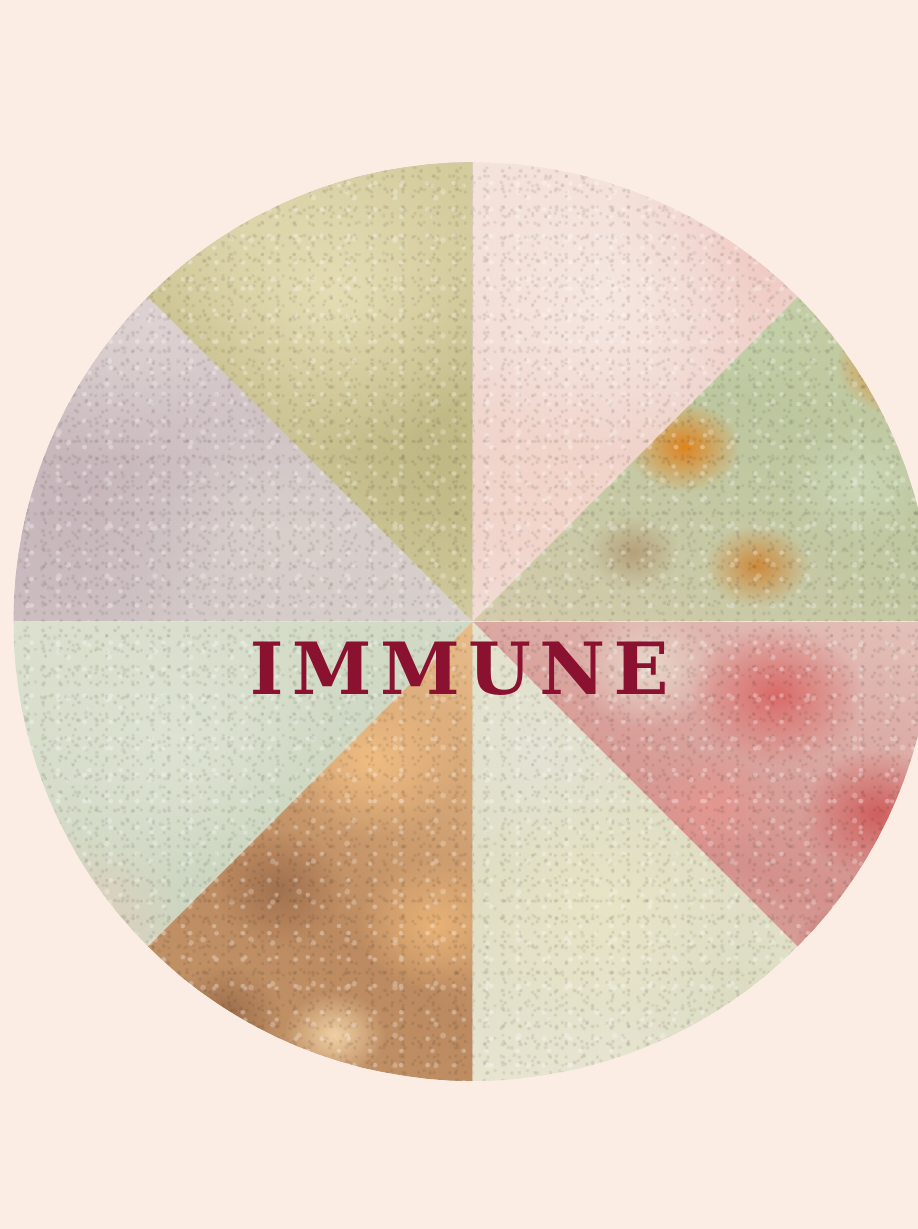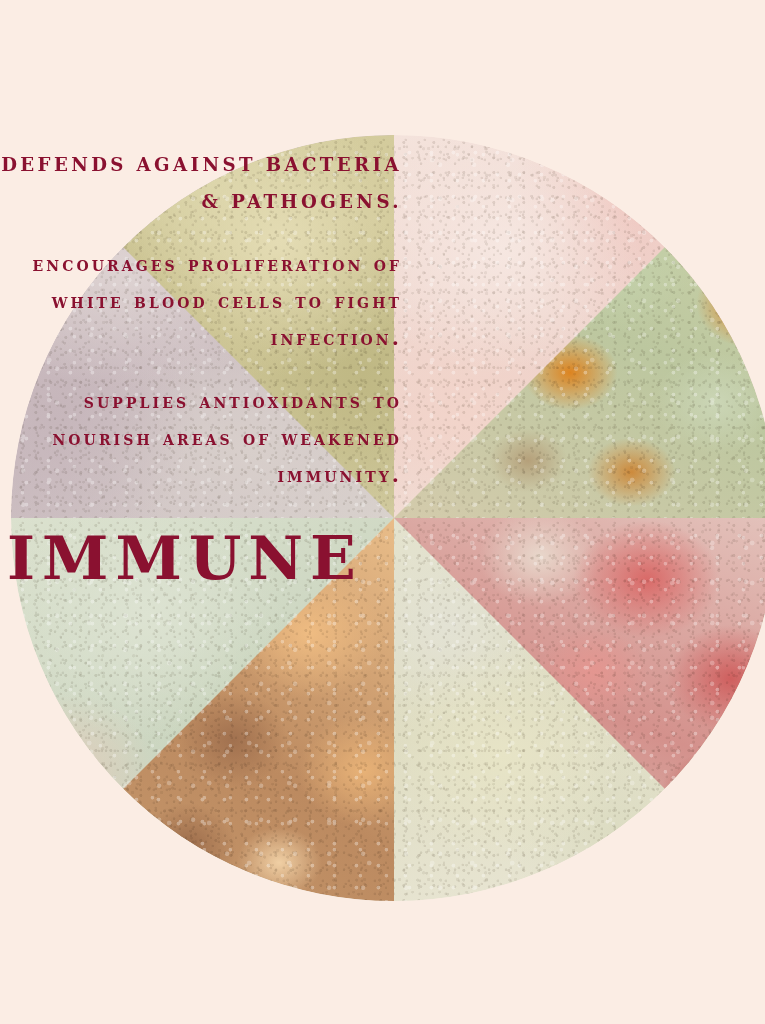--- a/index.html
+++ b/index.html
@@ -110,21 +110,21 @@
     font-size: 18.2px;
     letter-spacing: 3.4px;
   }
   .para + .para { margin-top: 26px; }
 
   .wordmark {
     position: absolute;
     left: 0;
     top: 528px;
     width: 765px;
-    text-align: left;
+    text-align: center;
     font-family: "DejaVu Serif", "Liberation Serif", serif;
     font-weight: 700;
     font-size: 60px;
     letter-spacing: 7px;
     color: #8a1130;
     text-indent: 7px;
     line-height: 1;
   }
 </style>
 </head>
@@ -222,21 +222,16 @@
                  radial-gradient(ellipse 24% 20% at 38% 10%, #e8d7cb 0%, transparent 66%),
                  linear-gradient(200deg,#e3c2bb 0%,#d4918c 50%,#ded0c4 100%);">
           <div class="grain"></div>
           <div class="grain light"></div>
         </div>
       </div>
 
     </div>
   </div>
 
-  <div class="copy">
-    <p class="para allcaps">DEFENDS AGAINST BACTERIA &amp; PATHOGENS.</p>
-    <p class="para">Encourages proliferation of white blood cells to fight infection.</p>
-    <p class="para">Supplies antioxidants to nourish areas of weakened immunity.</p>
-  </div>
 
   <div class="wordmark">IMMUNE</div>
 
 </div>
 
 </body></html>

